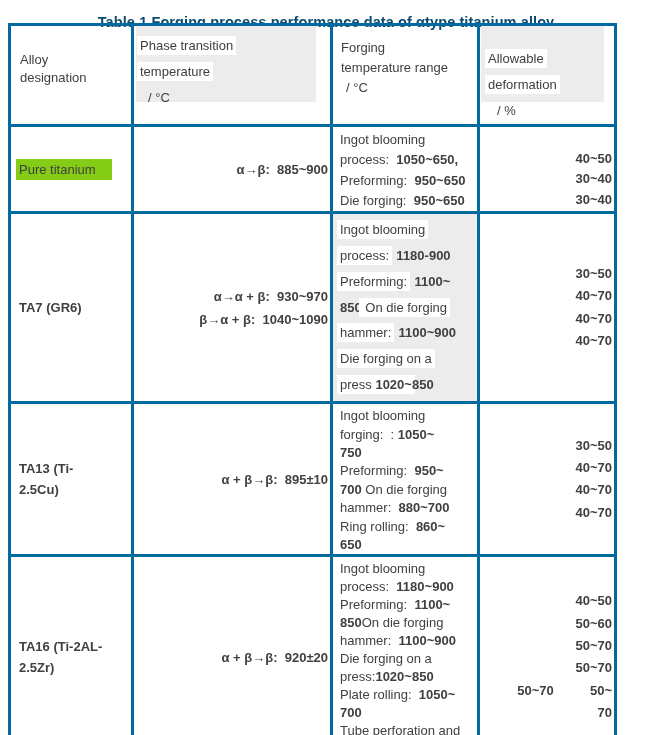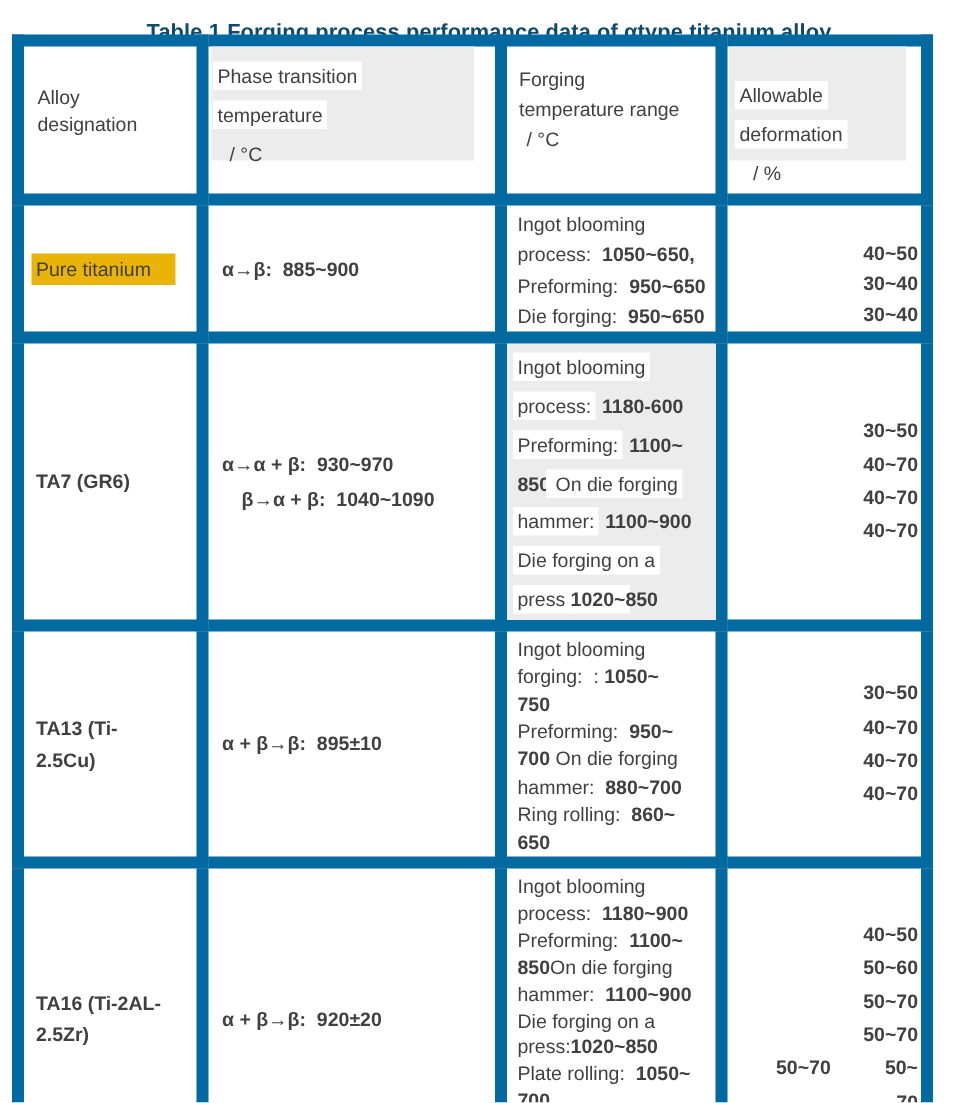--- a/index.html
+++ b/index.html
@@ -11,43 +11,43 @@
   .title{
     position:absolute; top:14px; left:0; width:100%;
     text-align:center; font-weight:bold; font-size:14.5px; color:#0c4a6e;
     letter-spacing:0.1px;
   }
   table.maintable{
     position:absolute; left:8px; top:23px; width:606px;
     border-collapse:collapse; table-layout:fixed;
     border:3px solid #1c1c1c;
   }
-  td{ border:8px solid #0369a1; padding:0; position:relative; vertical-align:top;margin-left:10px; }
+  td{ border:3px solid #0369a1; padding:0; position:relative; vertical-align:top;margin-left:10px; }
   .lines{ position:relative; z-index:1; }
   .tline{ white-space:pre; }
   .b{ font-weight:bold; }
-  .h{ background:#eab308; padding:2px 3px; margin-left:-3px; margin-right:-3px; }
+  .h{ background:#84cc16; padding:2px 3px; margin-left:-3px; margin-right:-3px; }
   .inverse .h{ background:#ffffff; }
   td.graycell{ background:#ececec; }
   .grayblock{ position:absolute; z-index:0; background:#ececec; left:2px; right:14px; top:0; bottom:22px; }
   .th4 .grayblock{ left:1px; right:10px; }
 
   
   .th1{ padding:25px 2px 0 9px; } .th1 .tline{ line-height:18px; }
   .th2{ padding:7px 2px 0 6px; }  .th2 .tline{ line-height:26px; }
   .th3{ padding:12px 2px 0 8px; } .th3 .tline{ line-height:20px; }
   .th4{ padding:20px 2px 0 8px; }  .th4 .tline{ line-height:26px; }
   .th2 .tline:nth-child(3){ padding-left:8px; }
   .th3 .tline:nth-child(3){ padding-left:5px; }
   .th4 .tline:nth-child(3){ padding-left:9px; }
 
   
   .col-alloy{ vertical-align:middle; padding:0 2px 0 8px; }
   .col-alloy .tline{ line-height:21px; }
-  .col-phase{ vertical-align:middle; padding:0 2px 0 9px; }
+  .col-phase{ vertical-align:middle; padding:0 2px 0 9px;text-align:right; }
   .col-phase .tline{ line-height:23px; }
   .col-forge{ vertical-align:top; padding:3px 2px 0 7px; }
   .col-def{ vertical-align:middle; padding:0 2px 0 11px;text-align:right; }
 
   
   .r1.col-forge .tline{ line-height:20.3px; }
   .r2.col-forge .tline{ line-height:25.8px; }
   .r3.col-forge .tline{ line-height:18.4px; }
   .r4.col-forge .tline{ line-height:17.9px; }
   .r1.col-def{ vertical-align:top; padding-top:22px; }
@@ -138,21 +138,21 @@
       </td>
       <td class="col-phase r2">
         <div class="lines">
               <div class="tline"><span class="b">α→α + β:  930~970</span></div>
               <div class="tline"><span class="b">β→α + β:  1040~1090</span></div>
             </div>
       </td>
       <td class="col-forge r2 graycell inverse">
         <div class="lines">
               <div class="tline"><span class="h">Ingot blooming</span></div>
-              <div class="tline"><span class="h">process:</span><span class="b">  1180-600</span></div>
+              <div class="tline"><span class="h">process:</span><span class="b">  1180-900</span></div>
               <div class="tline"><span class="h">Preforming:</span><span class="b">  1100~</span></div>
               <div class="tline"><span class="b">850</span><span class="h"> On die forging</span></div>
               <div class="tline"><span class="h">hammer:</span><span class="b">  1100~900</span></div>
               <div class="tline"><span class="h">Die forging on a</span></div>
               <div class="tline"><span class="h">press:</span><span class="b h">1020~</span><span class="b">850</span></div>
             </div>
       </td>
       <td class="col-def r2">
         <div class="lines">
               <div class="tline"><span class="b">30~50</span></div>

